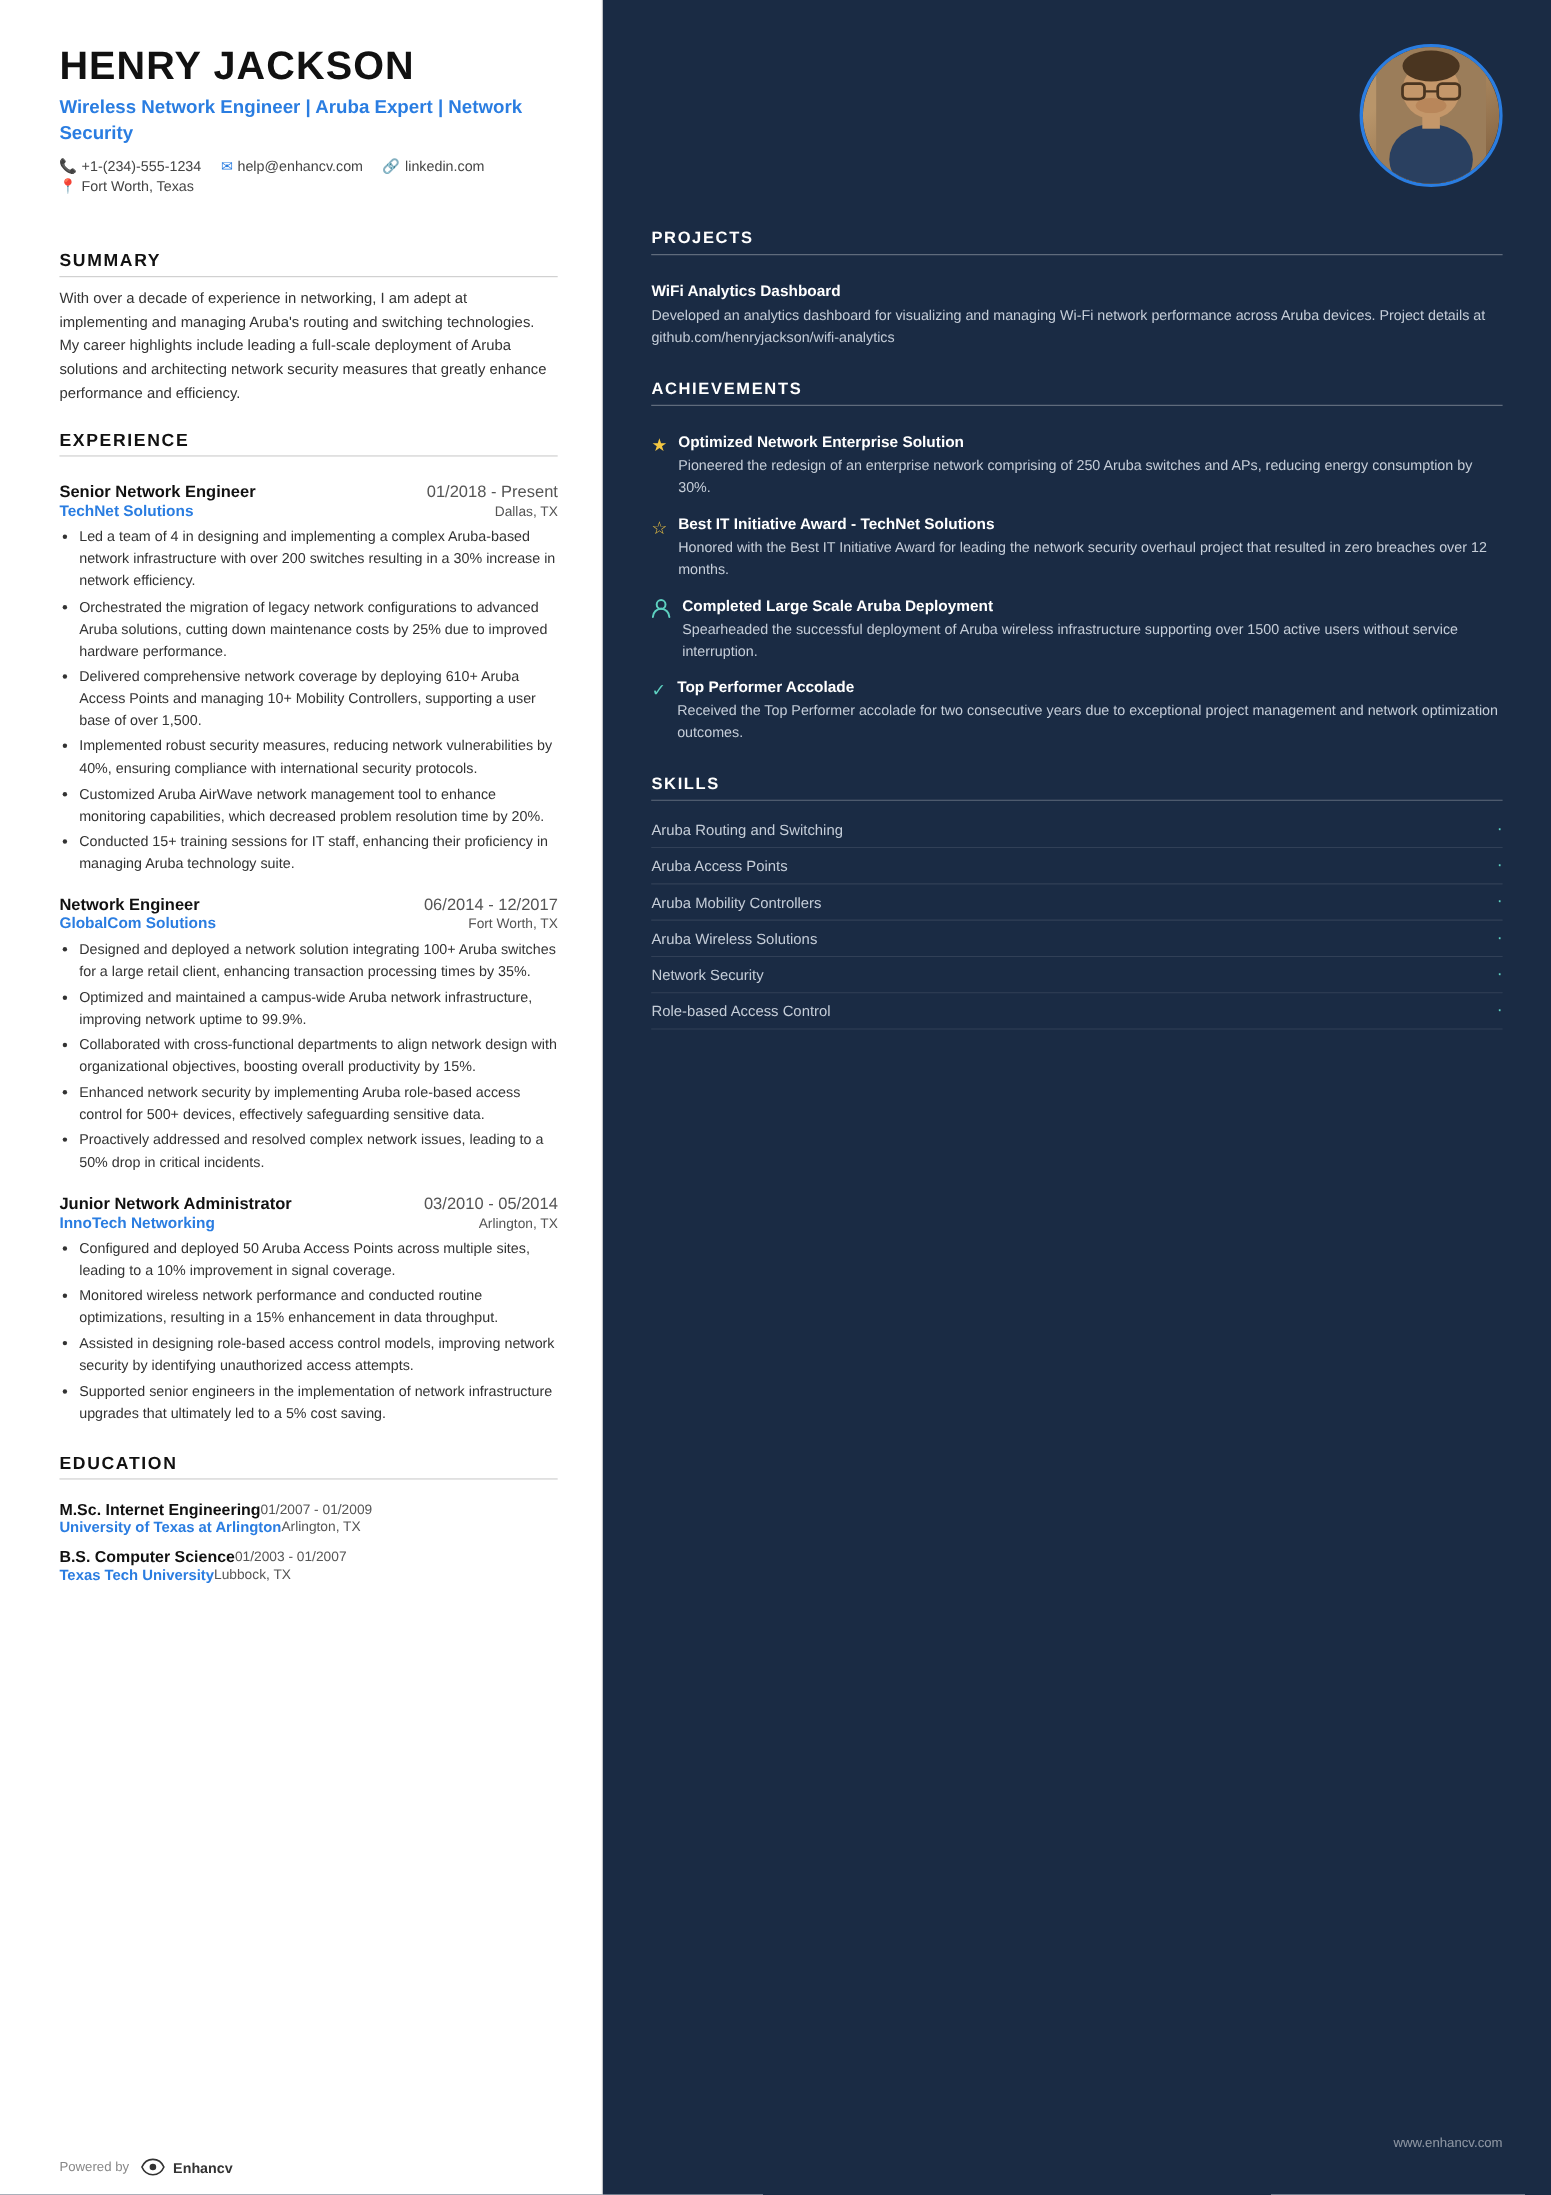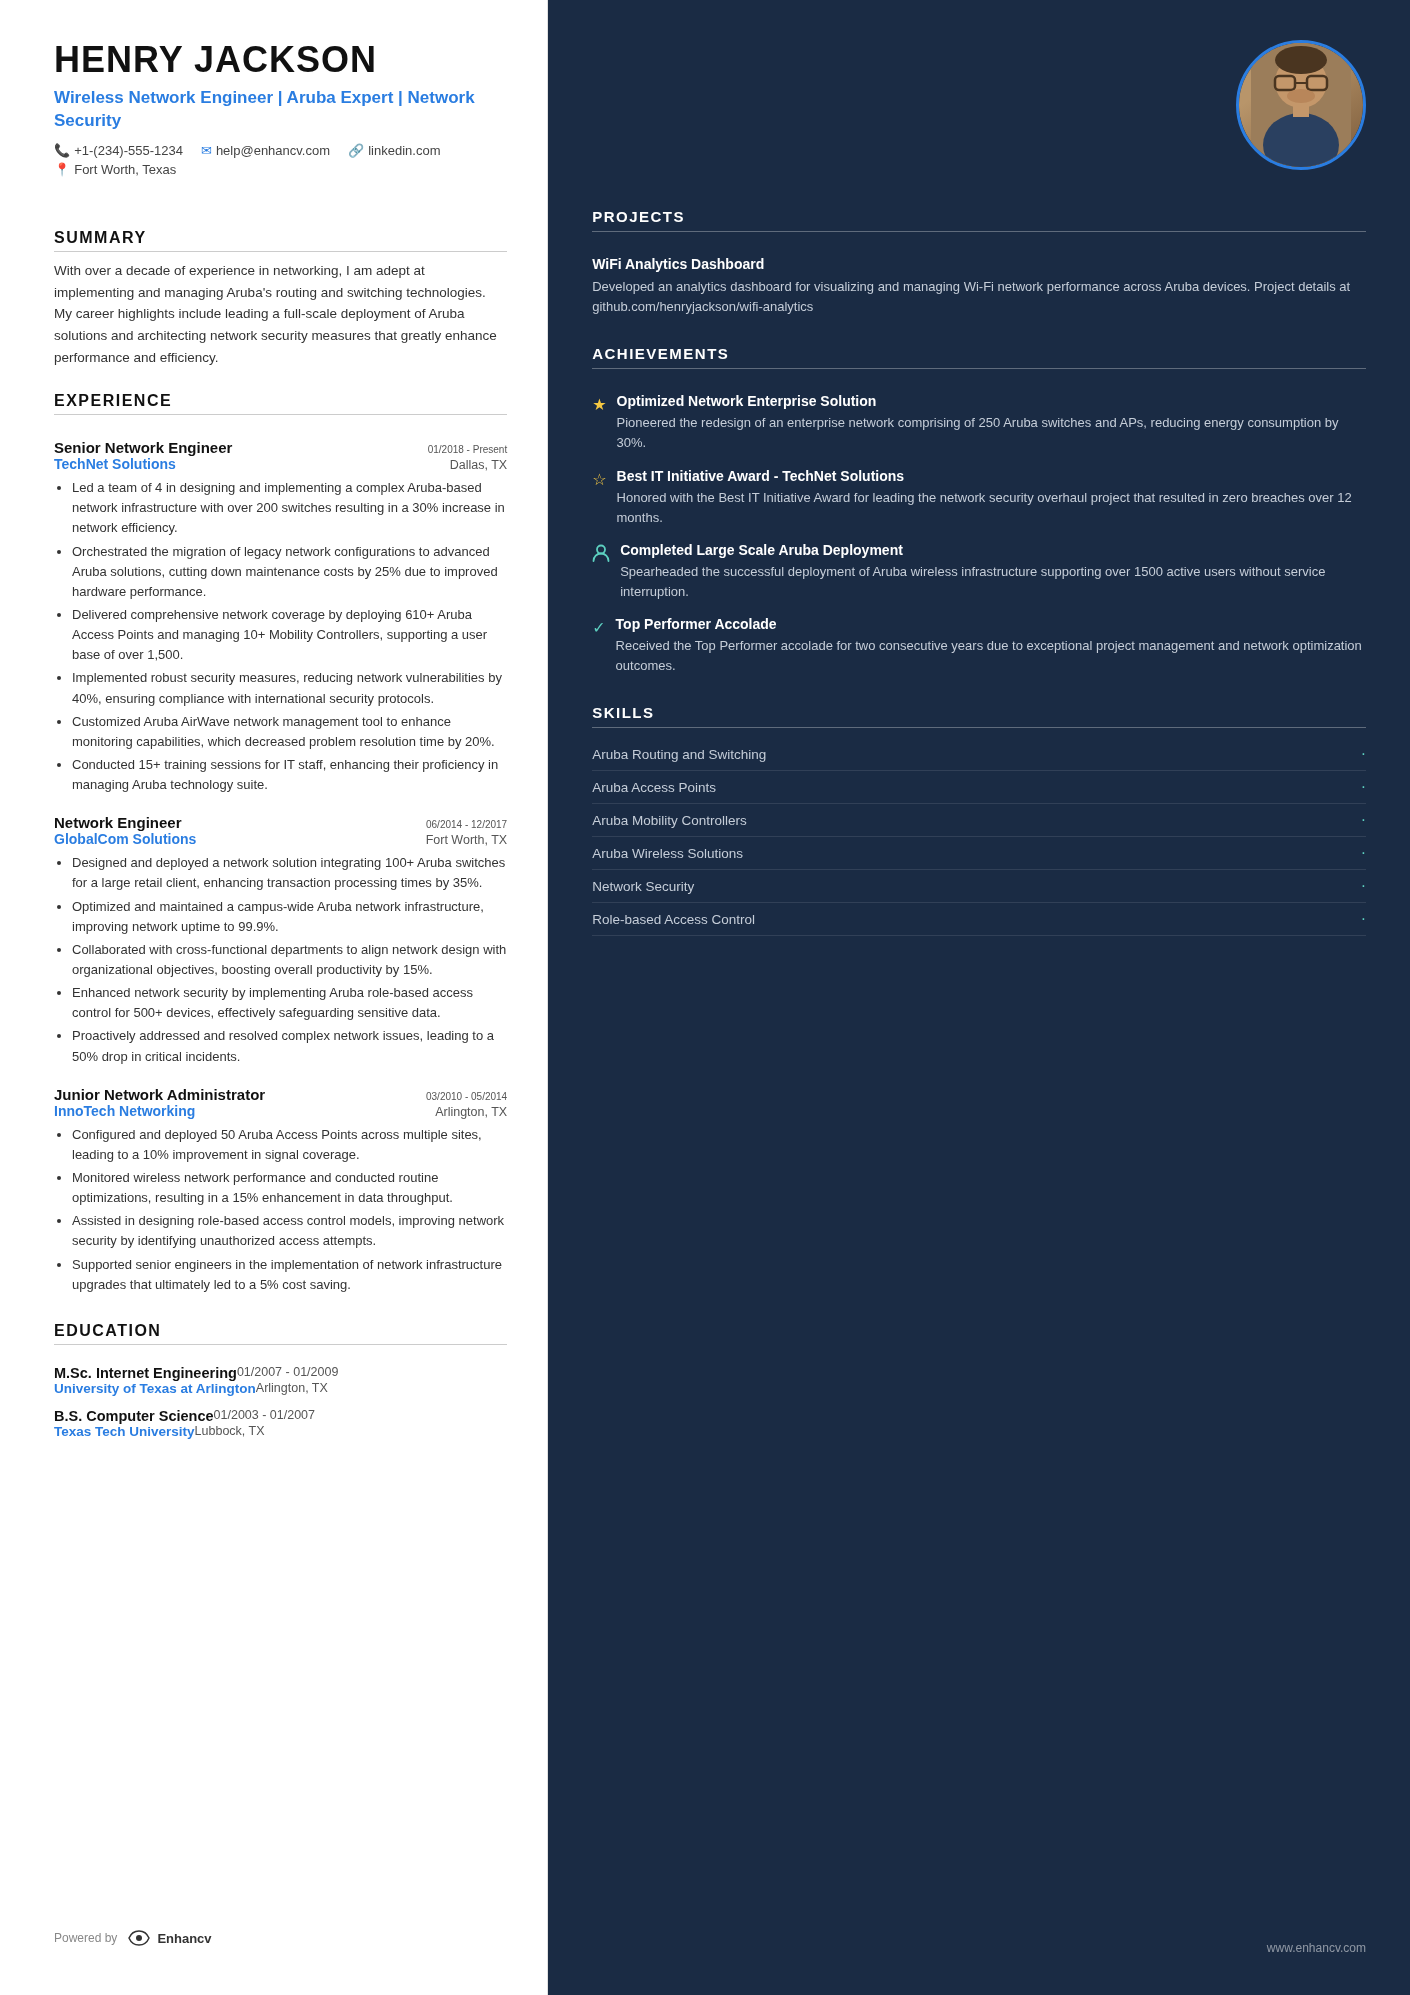--- a/index.html
+++ b/index.html
@@ -10,21 +10,21 @@
       width: 1410px;
       min-height: 1995px;
       display: flex;
     }
 
     
     .left-col {
       width: 560px;
       min-height: 1995px;
       background: #fff;
-      padding: 40px 40px 48px 54px;
+      padding: 40px 40px 16px 54px;
       border-right: 1px solid #e0e0e0;
       display: flex;
       flex-direction: column;
     }
 
     
     .right-col {
       width: 882px;
       min-height: 1995px;
       background: #1a2b44;
@@ -106,21 +106,21 @@
       justify-content: space-between;
       align-items: baseline;
       margin-top: 16px;
     }
     .job-title {
       font-size: 15px;
       font-weight: 700;
       color: #111;
     }
     .job-dates {
-      font-size: 10px;
+      font-size: 15px;
       color: #555;
       white-space: nowrap;
       margin-left: 19px;
     }
     .company-row {
       display: flex;
       justify-content: space-between;
       align-items: baseline;
     }
     .company-name {

